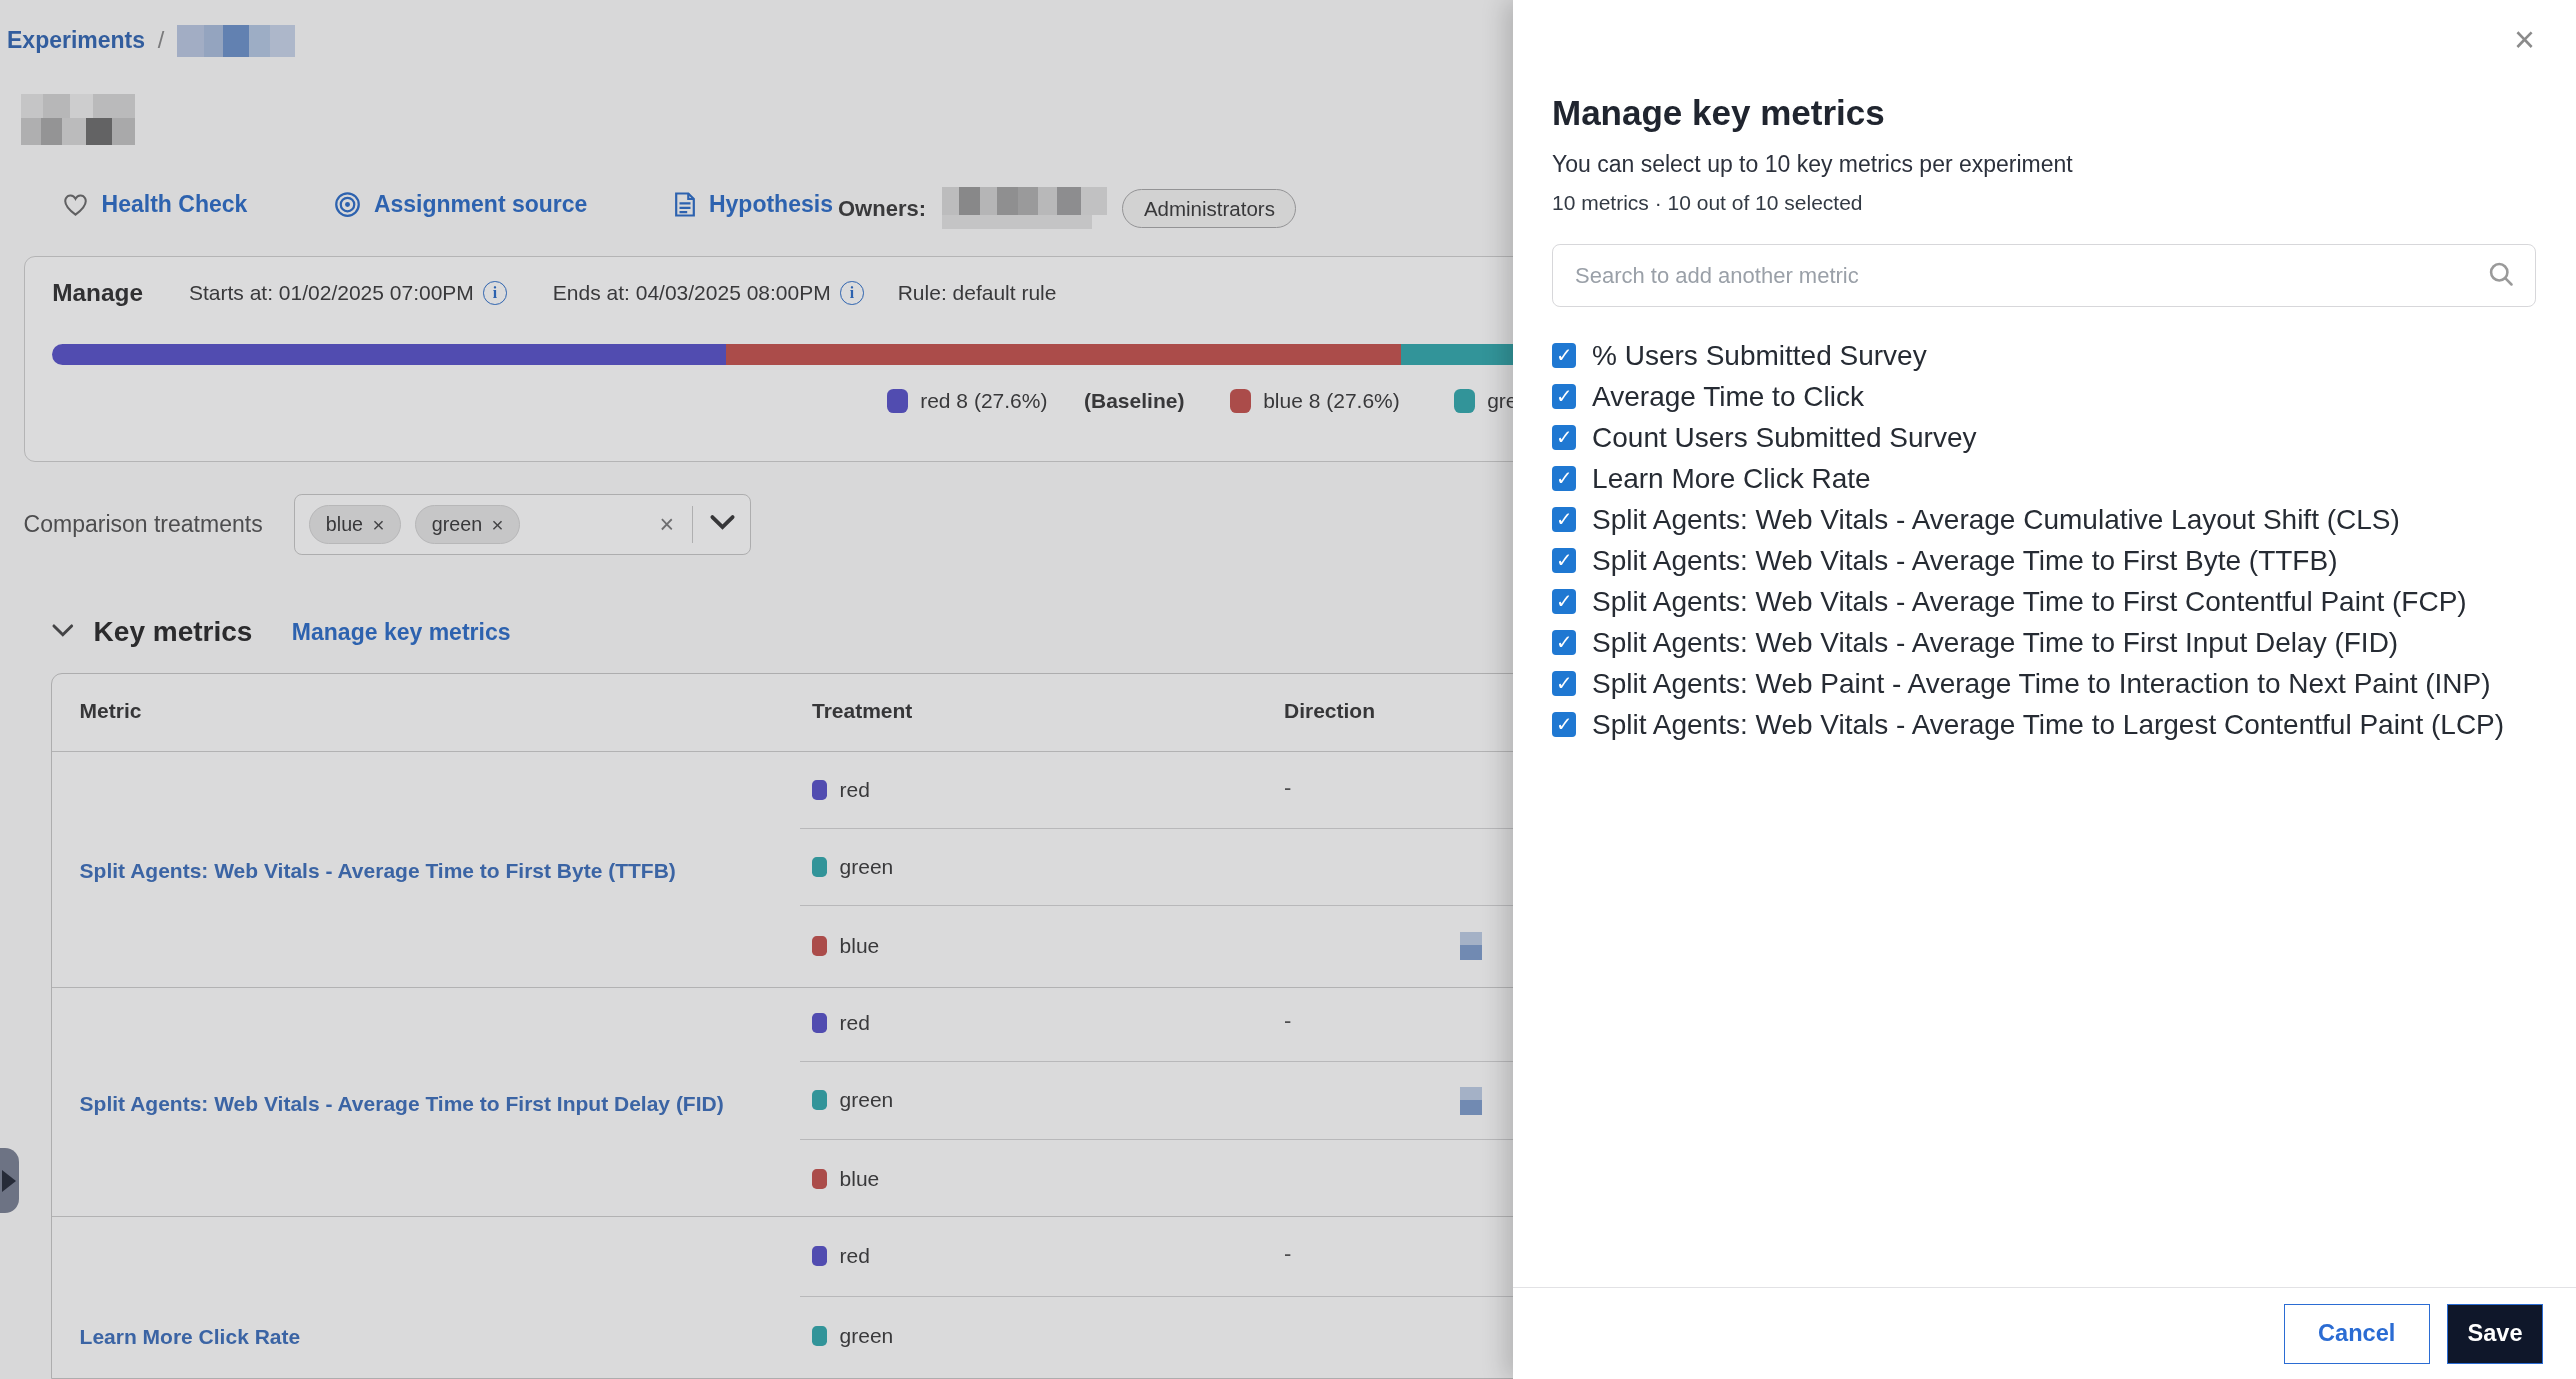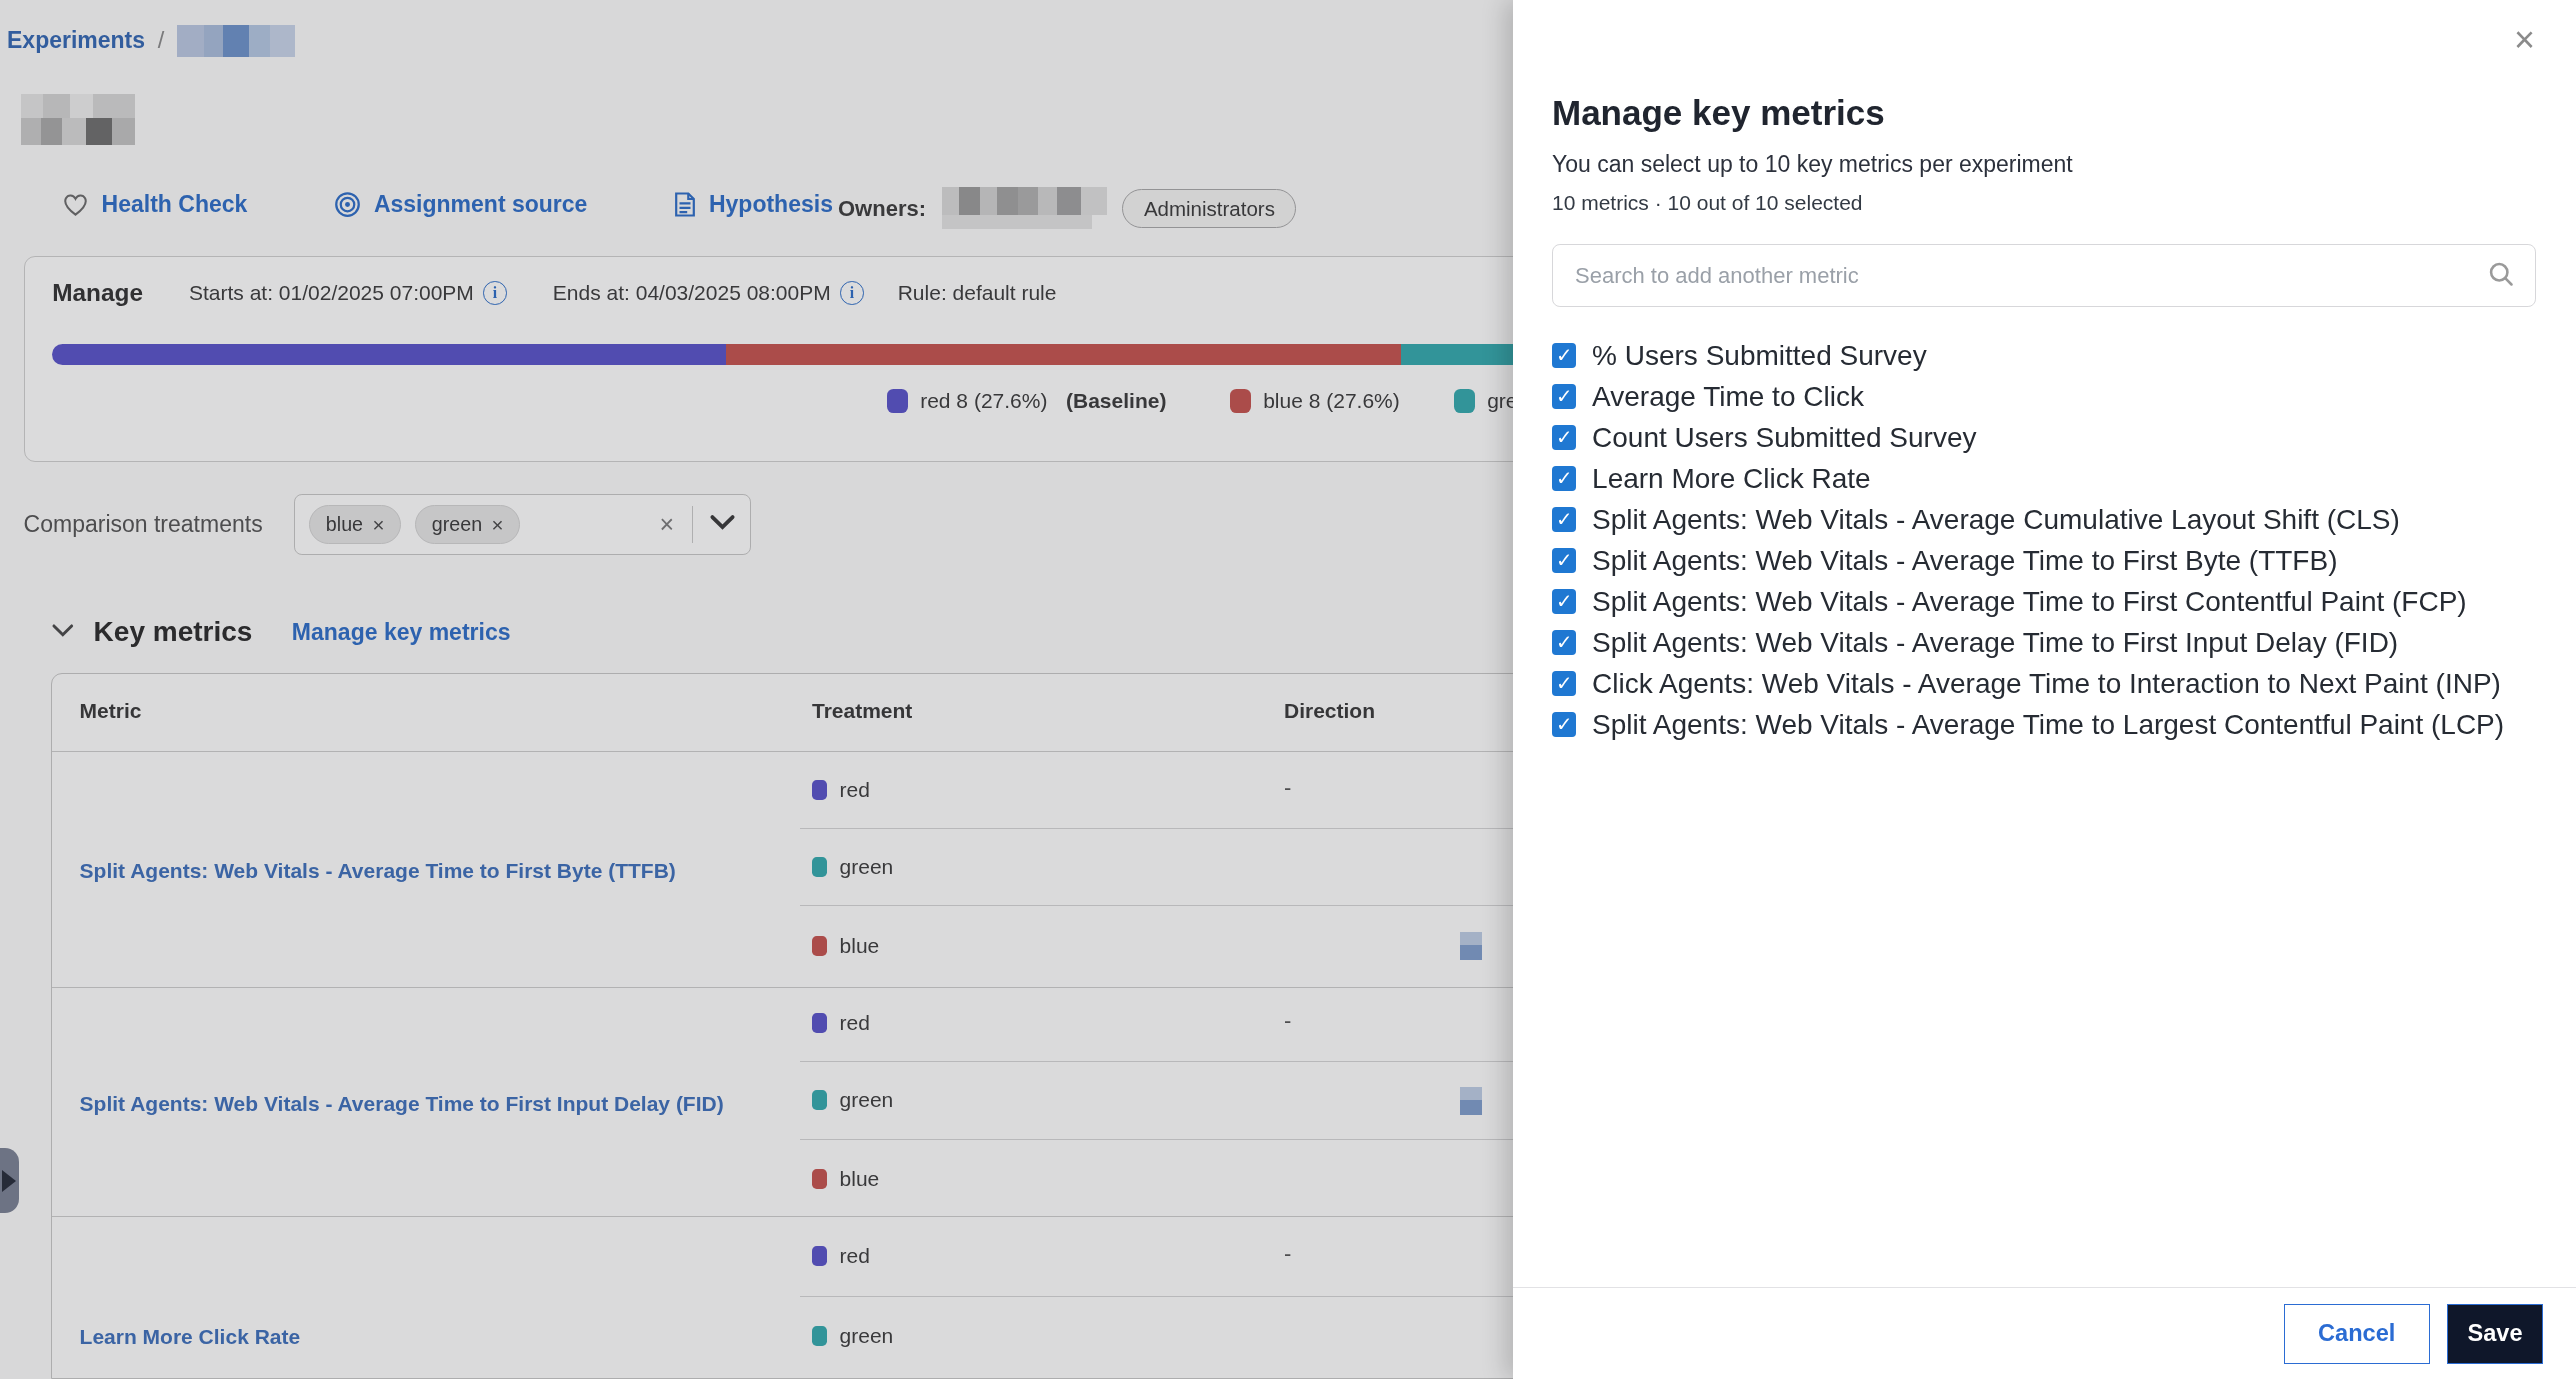--- a/index.html
+++ b/index.html
@@ -40,21 +40,21 @@
   .scope-item { font-size:21px; color:#3d3d3d; margin-left:46px; display:flex; align-items:center; gap:9.4px; }
   .scope-rule { font-size:21px; color:#3d3d3d; margin-left:34px;text-align:right; }
   .info-i { width:23.6px; height:23.6px; border:1.6px solid #2f6ec6; border-radius:50%; color:#2f6ec6; font-size:15.7px; font-weight:700; display:flex; align-items:center; justify-content:center; font-family:"Liberation Serif",serif; }
   .bar { position:absolute; left:27.6px; top:87px; width:1964px; height:21px; border-radius:11px; overflow:hidden; display:flex; }
   .bar .seg1 { width:674px; background:#5a54c8; }
   .bar .seg2 { width:675px; background:#c4534f; }
   .bar .seg3 { flex:1; background:#35a9ad; }
   .legend { position:absolute; left:0; top:132px; width:100%; height:27px; }
   .legend-item { position:absolute; display:flex; align-items:center; gap:12.6px; font-size:21px; color:#3c3c3c; }
   .legend-swatch { width:21px; height:23.6px; border-radius:6.3px; }
-  .legend b { margin-left:6px; }
+  .legend b { margin-left:24px; }
 
   .compare-row { position:absolute; left:23.6px; top:494px; display:flex; align-items:center; }
   .compare-label { font-size:23px; color:#555; margin-right:31.5px; }
   .compare-select { width:457px; height:61px; background:#fdfdfc; border:0.8px solid #c6c6c5; border-radius:7.9px; display:flex; align-items:center; padding:0 14px; position:relative; }
   .chip { background:#e4e4e3; border:0.8px solid #d2d2d1; border-radius:786px; padding:6.3px 15.7px; font-size:19.7px; color:#3c3c3c; display:flex; align-items:center; gap:9.4px; margin-right:14px; }
   .chip .x { font-size:20.5px; color:#4a4a4a; }
   .sel-clear { position:absolute; right:76px; font-size:25px; color:#7c7c7c; }
   .sel-div { position:absolute; right:57px; top:11px; bottom:11px; width:0.8px; background:#c9c9c8; }
   .sel-caret { position:absolute; right:14px; }
 
@@ -347,21 +347,21 @@
       <div class="metric-item">
           <span class="cbx">✓</span>
           <label>Split Agents: Web Vitals - Average Time to First Contentful Paint (FCP)</label>
         </div>
       <div class="metric-item">
           <span class="cbx">✓</span>
           <label>Split Agents: Web Vitals - Average Time to First Input Delay (FID)</label>
         </div>
       <div class="metric-item">
           <span class="cbx">✓</span>
-          <label>Click Agents: Web Vitals - Average Time to Interaction to Next Paint (INP)</label>
+          <label>Split Agents: Web Paint - Average Time to Interaction to Next Paint (INP)</label>
         </div>
       <div class="metric-item">
           <span class="cbx">✓</span>
           <label>Split Agents: Web Vitals - Average Time to Largest Contentful Paint (LCP)</label>
         </div>
     </div>
 
     <div class="drawer-footer">
       <button class="btn btn-cancel">Cancel</button>
       <button class="btn btn-save">Save</button>

